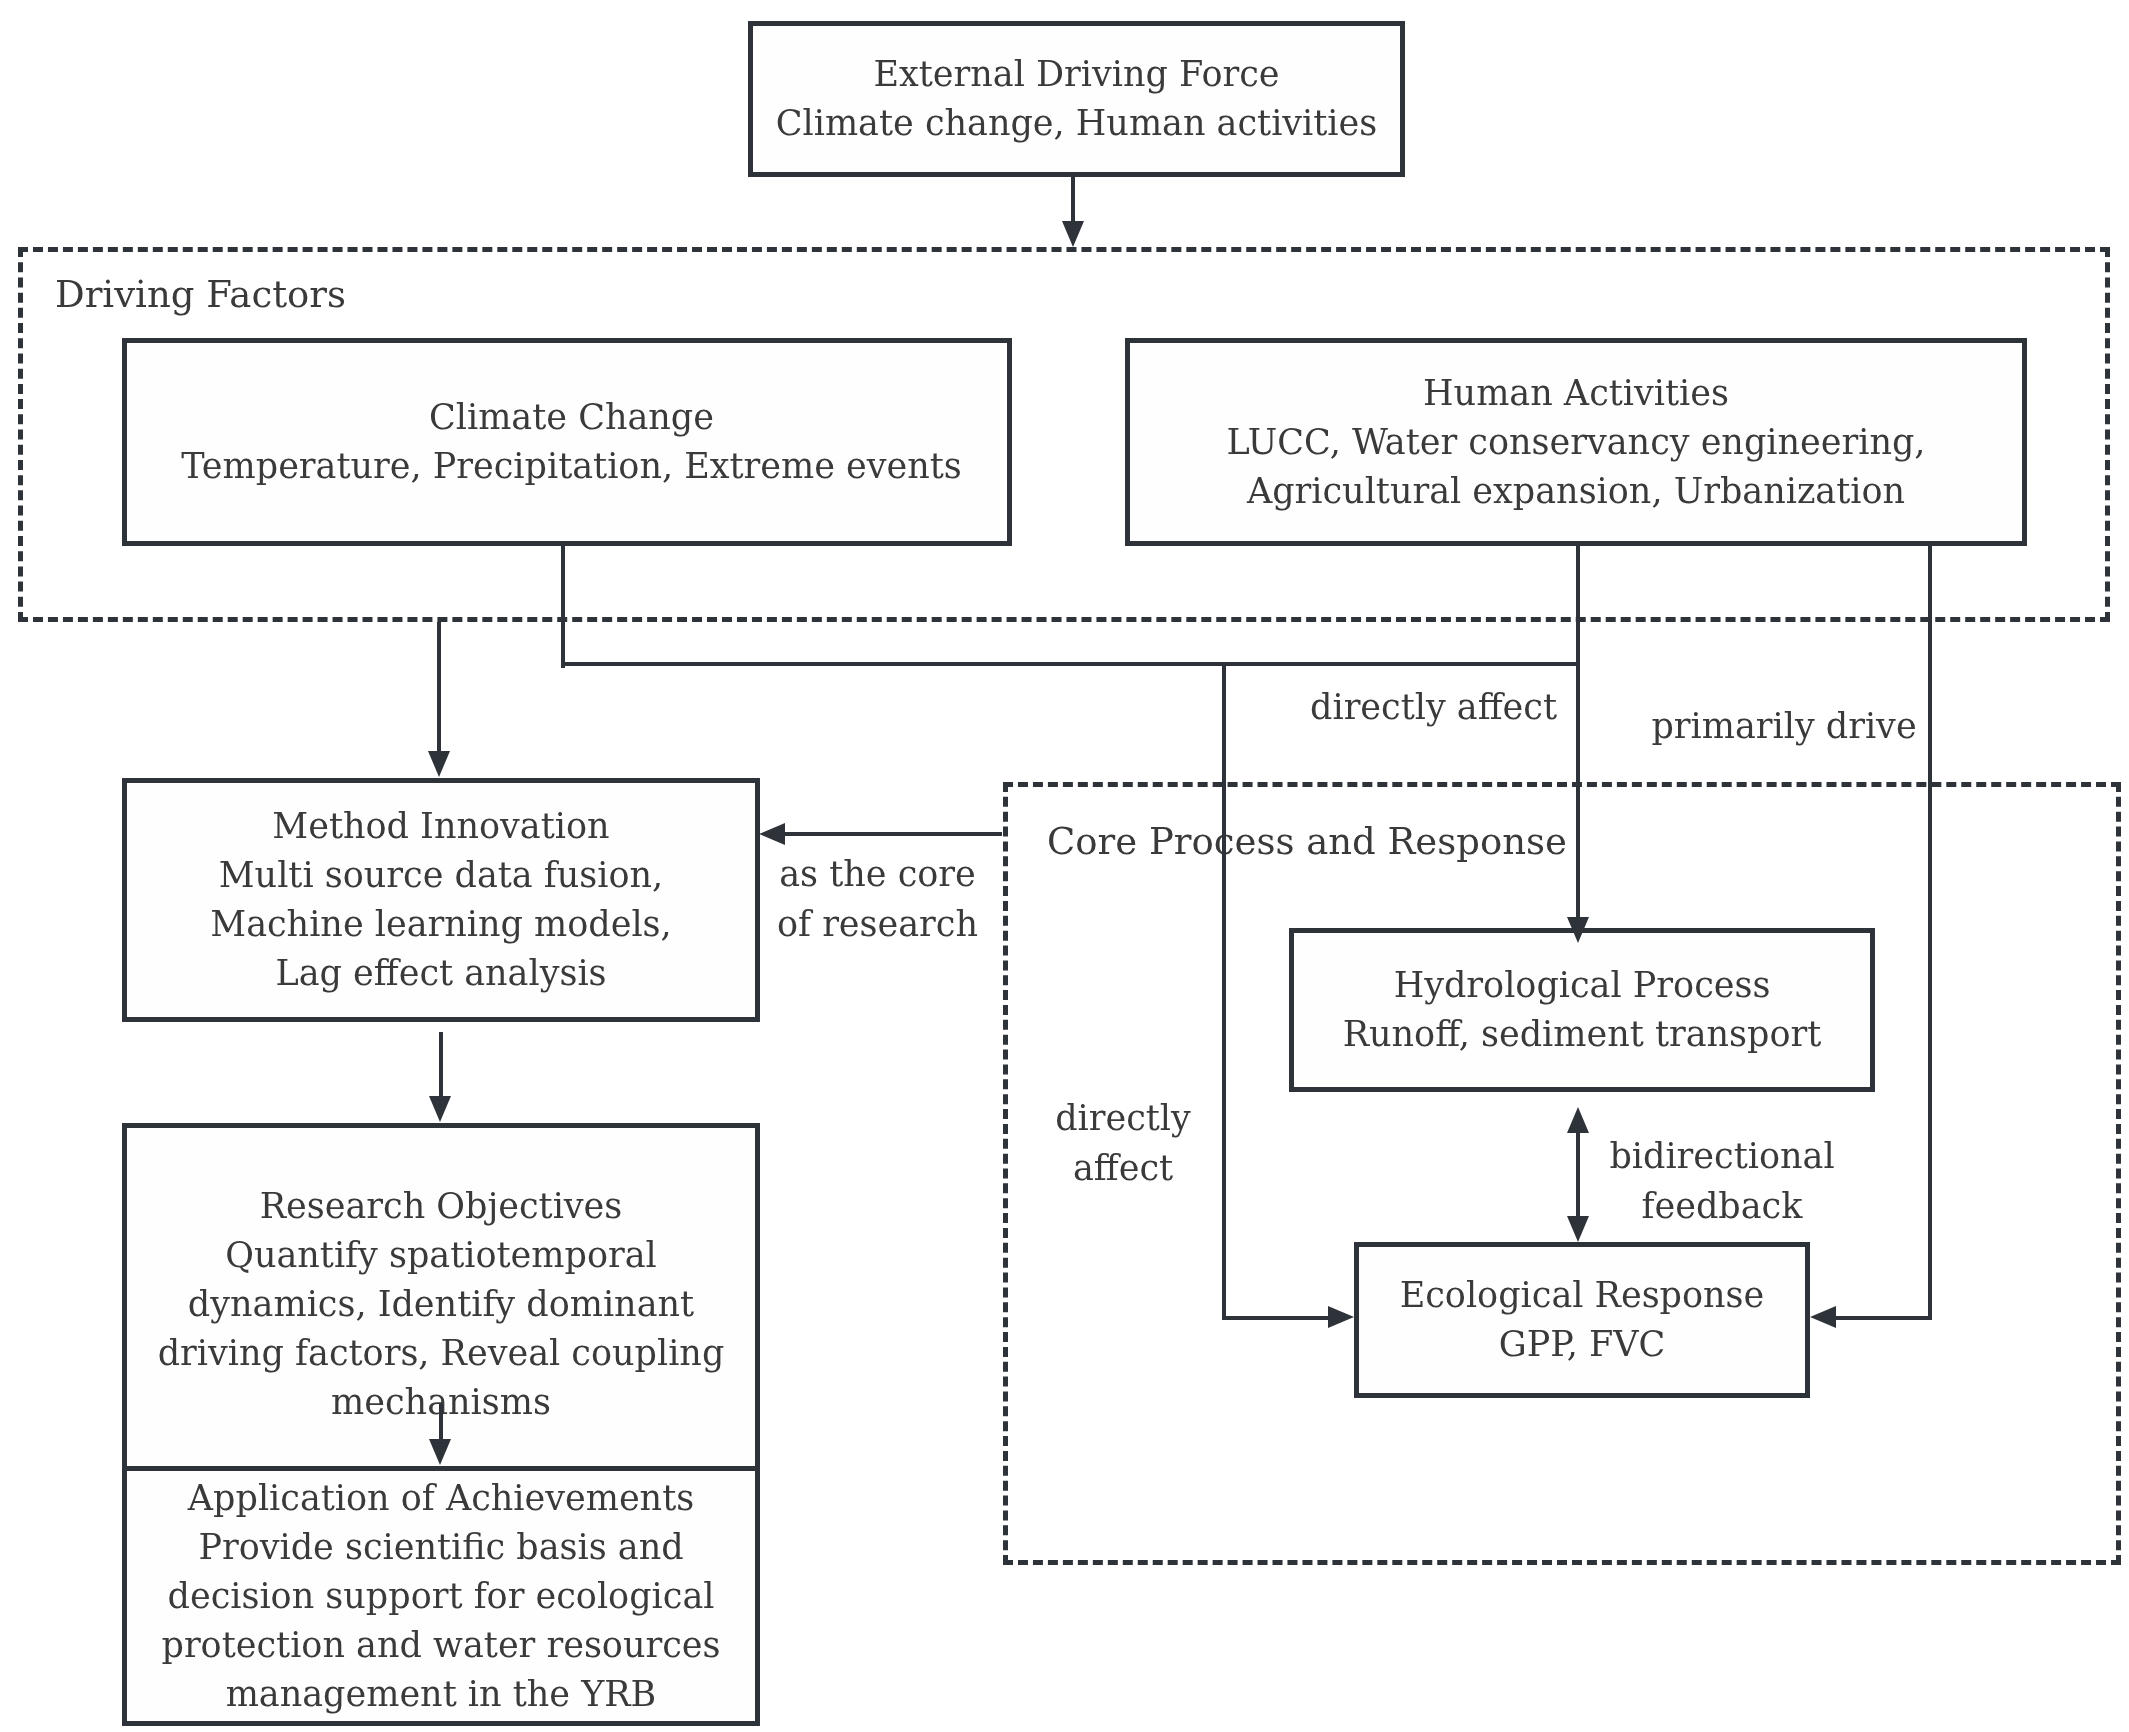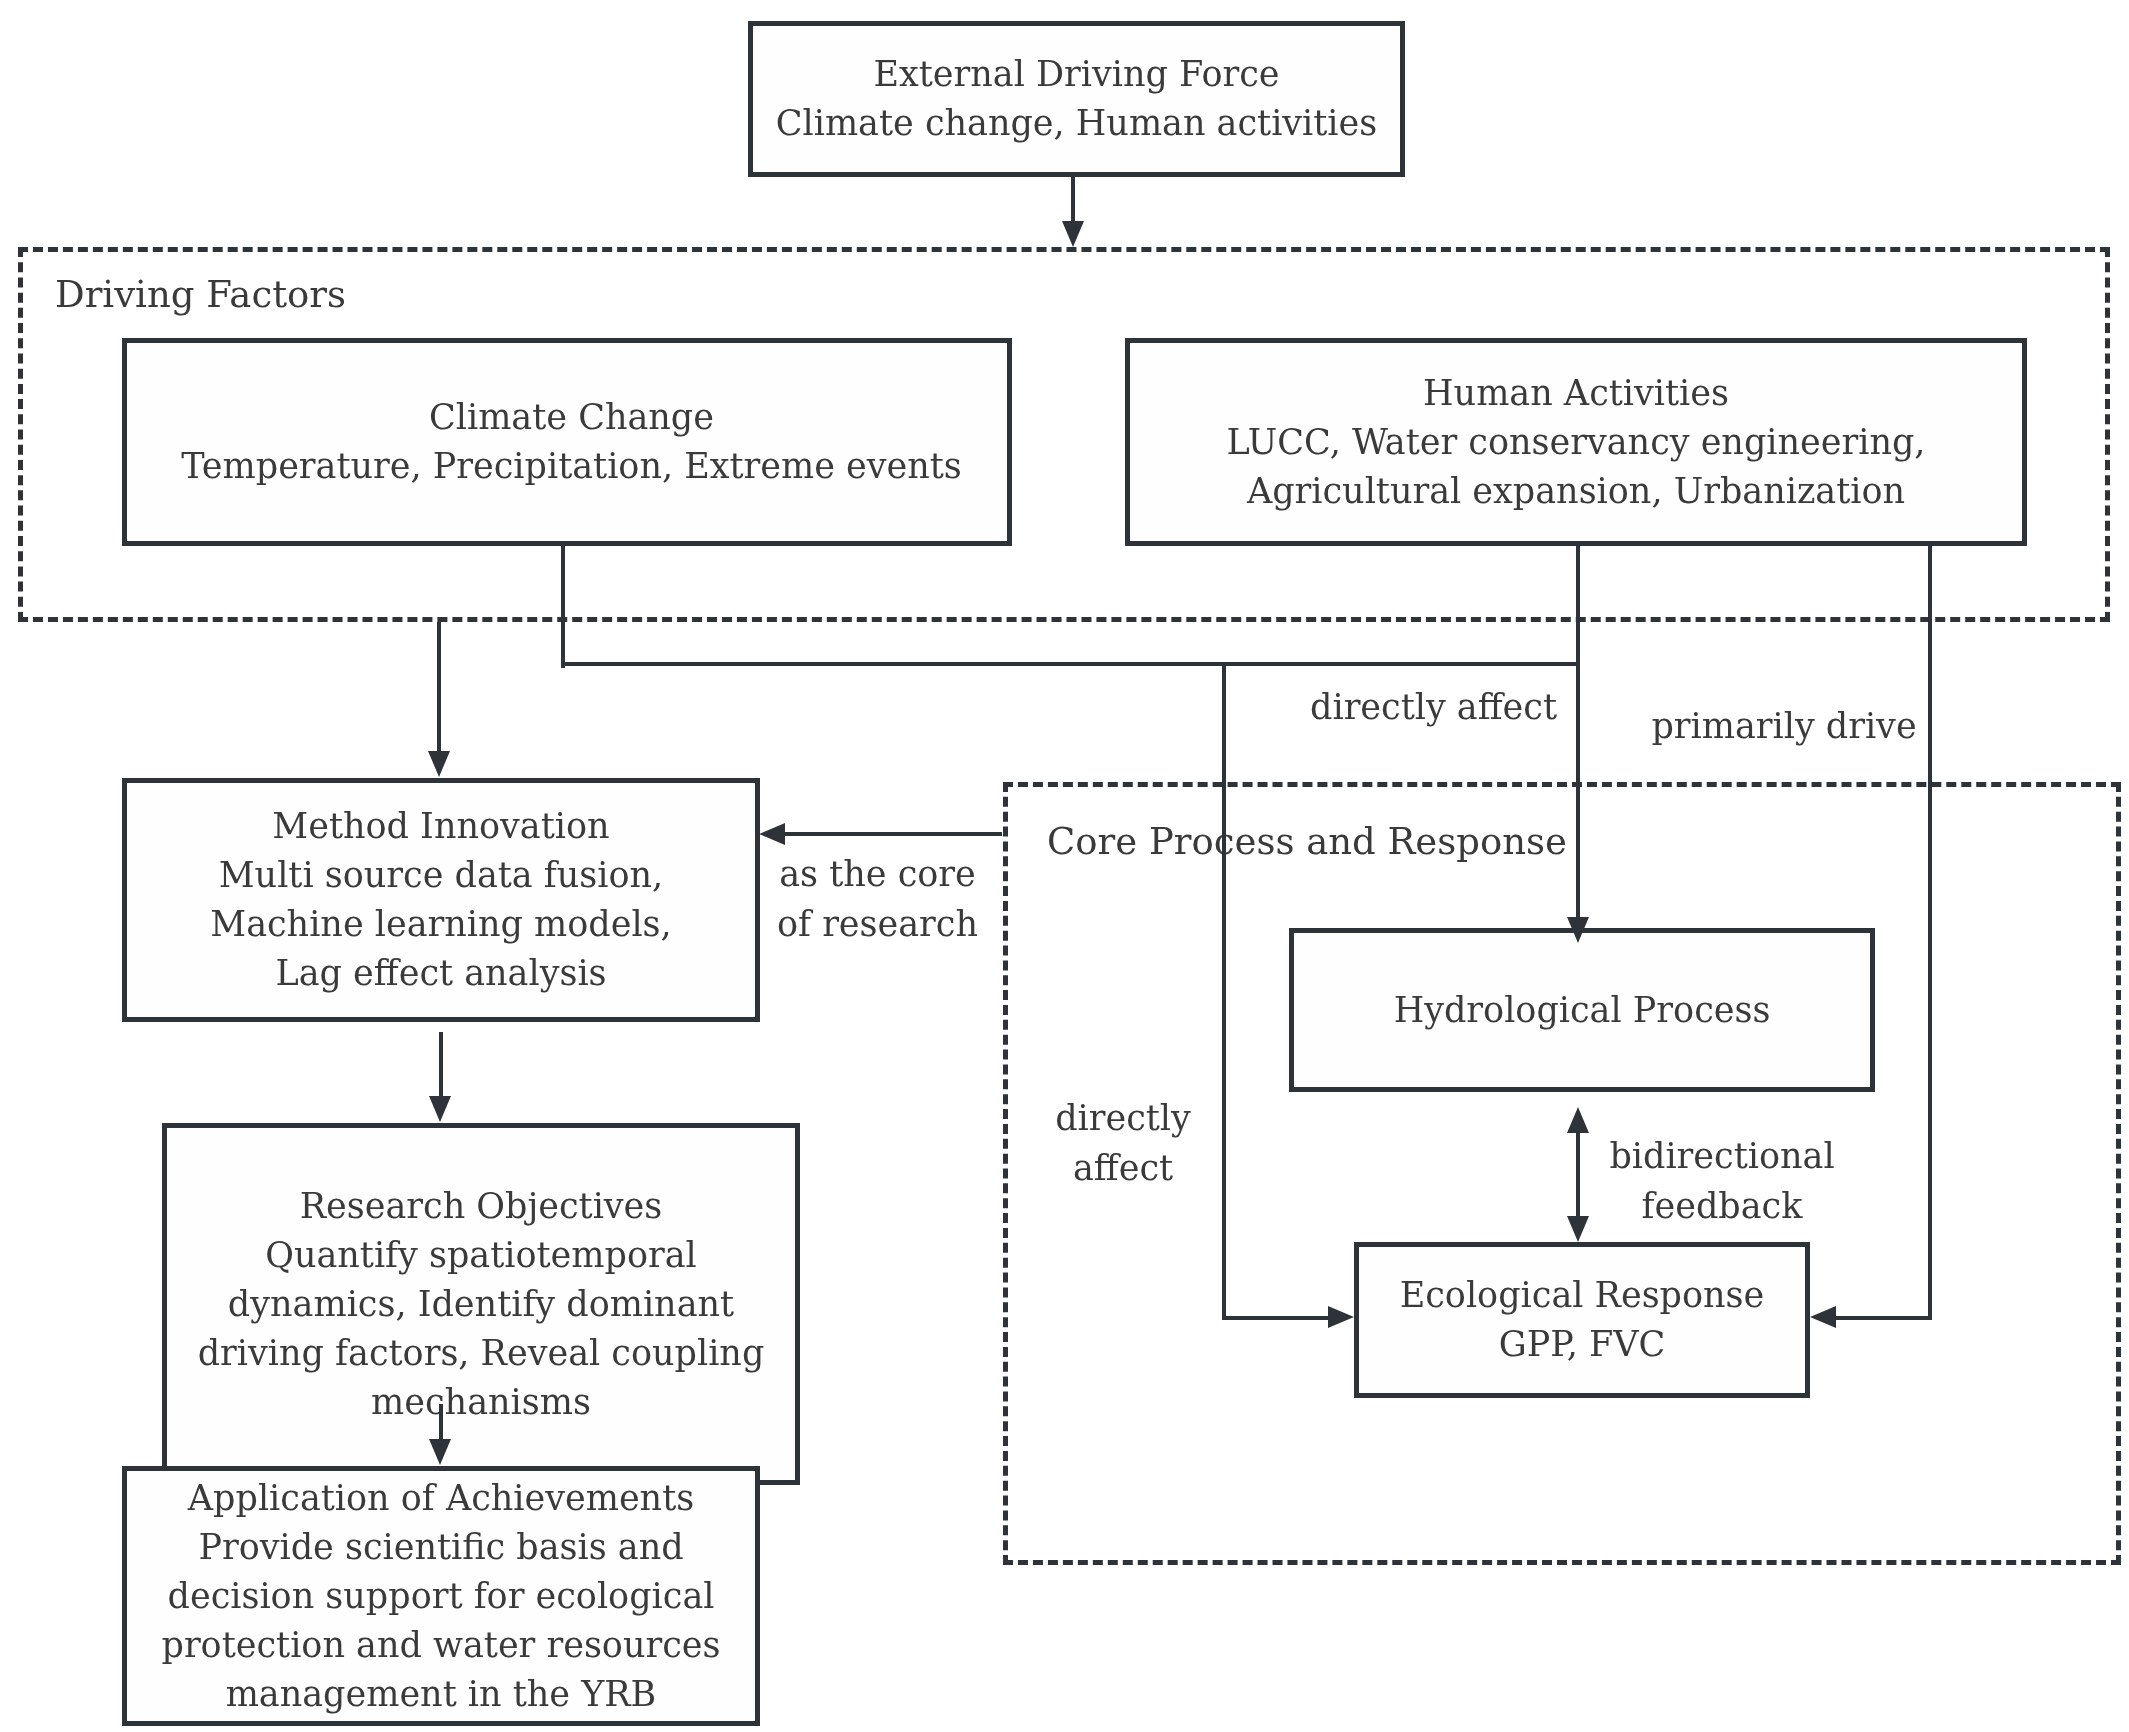--- a/index.html
+++ b/index.html
@@ -84,38 +84,39 @@
     <span class="line-txt">Agricultural expansion, Urbanization</span>
   </div>
 
   <div class="box" style="left:122px;top:778px;width:638px;height:244px;">
     <span class="line-txt">Method Innovation</span>
     <span class="line-txt">Multi source data fusion,</span>
     <span class="line-txt">Machine learning models,</span>
     <span class="line-txt">Lag effect analysis</span>
   </div>
 
-  <div class="box" style="left:122px;top:1123px;width:638px;height:362px;margin-left:40px;">
+  <div class="box" style="left:122px;top:1123px;width:638px;height:362px;">
     <span class="line-txt">Research Objectives</span>
     <span class="line-txt">Quantify spatiotemporal</span>
     <span class="line-txt">dynamics, Identify dominant</span>
     <span class="line-txt">driving factors, Reveal coupling</span>
     <span class="line-txt">mechanisms</span>
   </div>
 
   <div class="box" style="left:122px;top:1466px;width:638px;height:260px;">
     <span class="line-txt">Application of Achievements</span>
     <span class="line-txt">Provide scientific basis and</span>
     <span class="line-txt">decision support for ecological</span>
     <span class="line-txt">protection and water resources</span>
     <span class="line-txt">management in the YRB</span>
   </div>
 
   <div class="box" style="left:1289px;top:928px;width:586px;height:164px;">
     <span class="line-txt">Hydrological Process</span>
+    <span class="line-txt">Runoff, sediment transport</span>
   </div>
 
   <div class="box" style="left:1354px;top:1242px;width:456px;height:156px;">
     <span class="line-txt">Ecological Response</span>
     <span class="line-txt">GPP, FVC</span>
   </div>
 
   <div class="vline" style="left:1071px;top:177px;height:46px;"></div>
   <div class="arr arr-down" style="left:1062px;top:221px;"></div>
 

